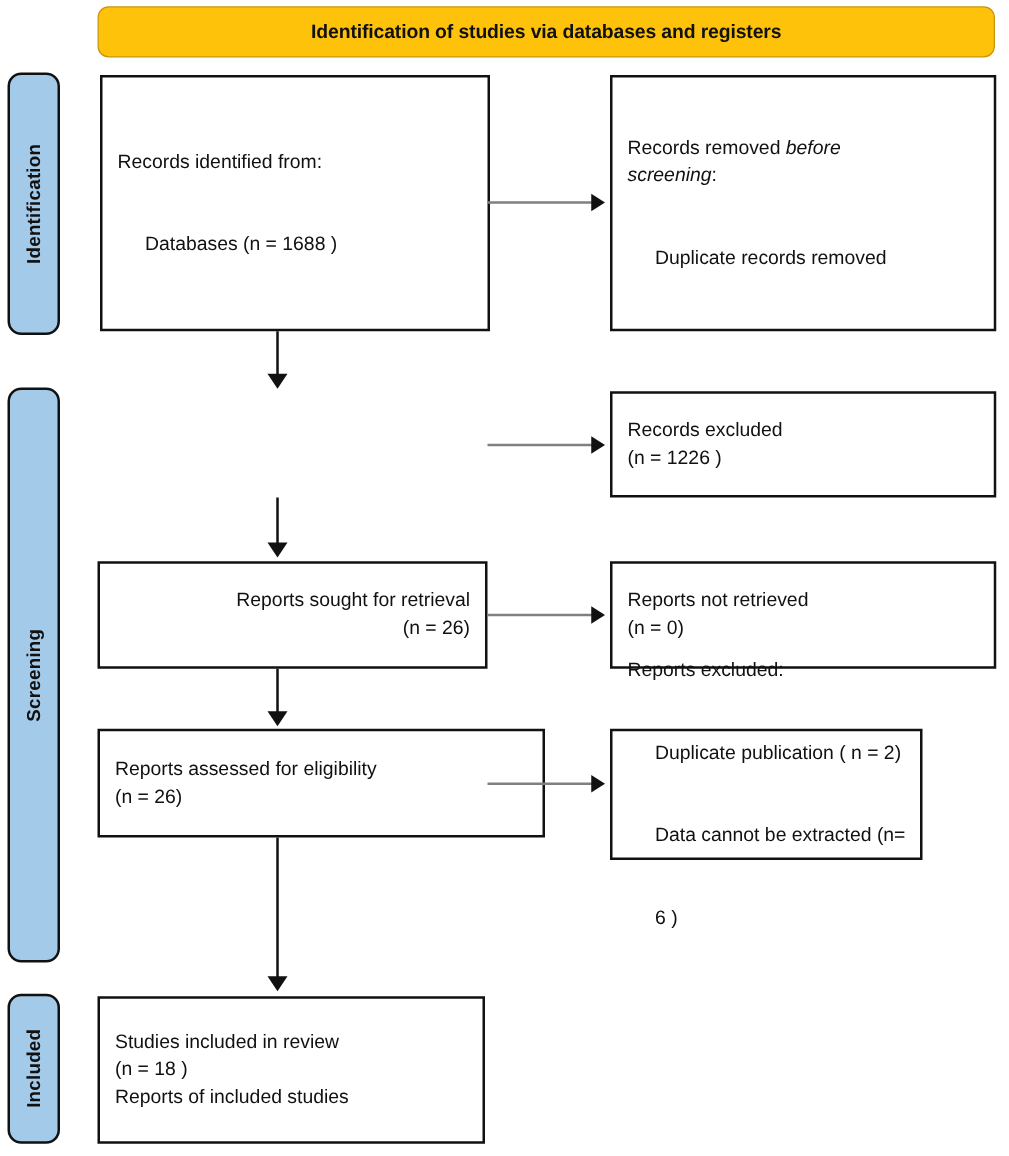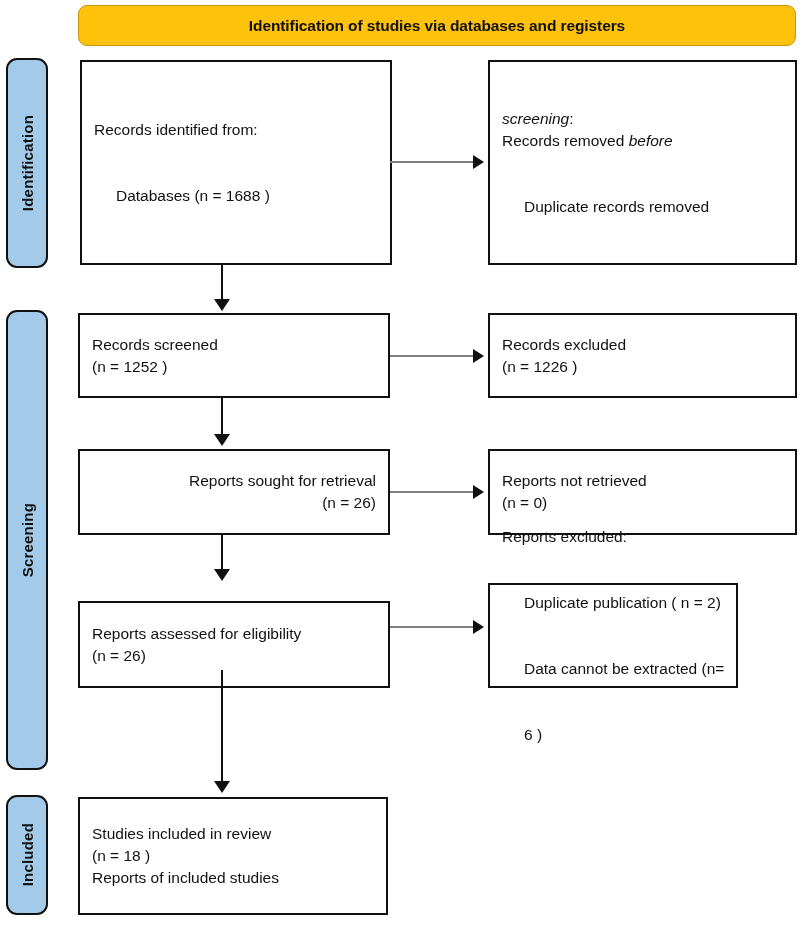--- a/index.html
+++ b/index.html
@@ -85,21 +85,21 @@
     line-height: 1.42;
     white-space: pre;
   }
   .flow-box .line.indent { padding-left: 22px; margin-top: 44px; }
   .flow-box .line em { font-style: italic; }
 
   
   #box-records-identified     { left: 80px; top: 60px;  width: 312px; height: 205px; }
   #box-records-screened       { left: 78px; top: 313px; width: 312px; height: 85px;  }
   #box-reports-sought         { left: 78px; top: 449px; width: 312px; height: 86px; align-items: flex-end;  }
-  #box-reports-assessed       { left: 78px; top: 601px; width: 312px; height: 87px;  }
+  #box-reports-assessed       { left: 78px; top: 583px; width: 358px; height: 87px;  }
   #box-studies-included       { left: 78px; top: 797px; width: 310px; height: 118px; }
 
   
   #box-records-removed        { left: 488px; top: 60px;  width: 309px; height: 205px; }
   #box-records-excluded       { left: 488px; top: 313px; width: 309px; height: 85px;  }
   #box-reports-not-retrieved  { left: 488px; top: 449px; width: 309px; height: 86px;  }
   #box-reports-excluded       { left: 488px; top: 583px; width: 250px; height: 105px; }
 
   
   #box-records-identified .stack,
@@ -179,30 +179,26 @@
 
   <div class="flow-box" id="box-records-identified">
     <div class="stack">
       <div class="line">Records identified from:</div>
       <div class="line indent">Databases (n = 1688 )</div>
     </div>
   </div>
 
   <div class="flow-box" id="box-records-removed">
     <div class="stack">
+      <div class="line"><span>Records removed </span><em>before</em></div>
       <div class="line"><em>screening</em><span>:</span></div>
-      <div class="line"><span>Records removed </span><em>before</em></div>
       <div class="line indent">Duplicate records removed</div>
     </div>
   </div>
 
-  <div class="flow-box" id="box-records-screened">
-    <div class="line">Records screened</div>
-    <div class="line">(n = 1252 )</div>
-  </div>
 
   <div class="flow-box" id="box-records-excluded">
     <div class="line">Records excluded</div>
     <div class="line">(n = 1226 )</div>
   </div>
 
   <div class="flow-box" id="box-reports-sought">
     <div class="line">Reports sought for retrieval</div>
     <div class="line">(n = 26)</div>
   </div>

